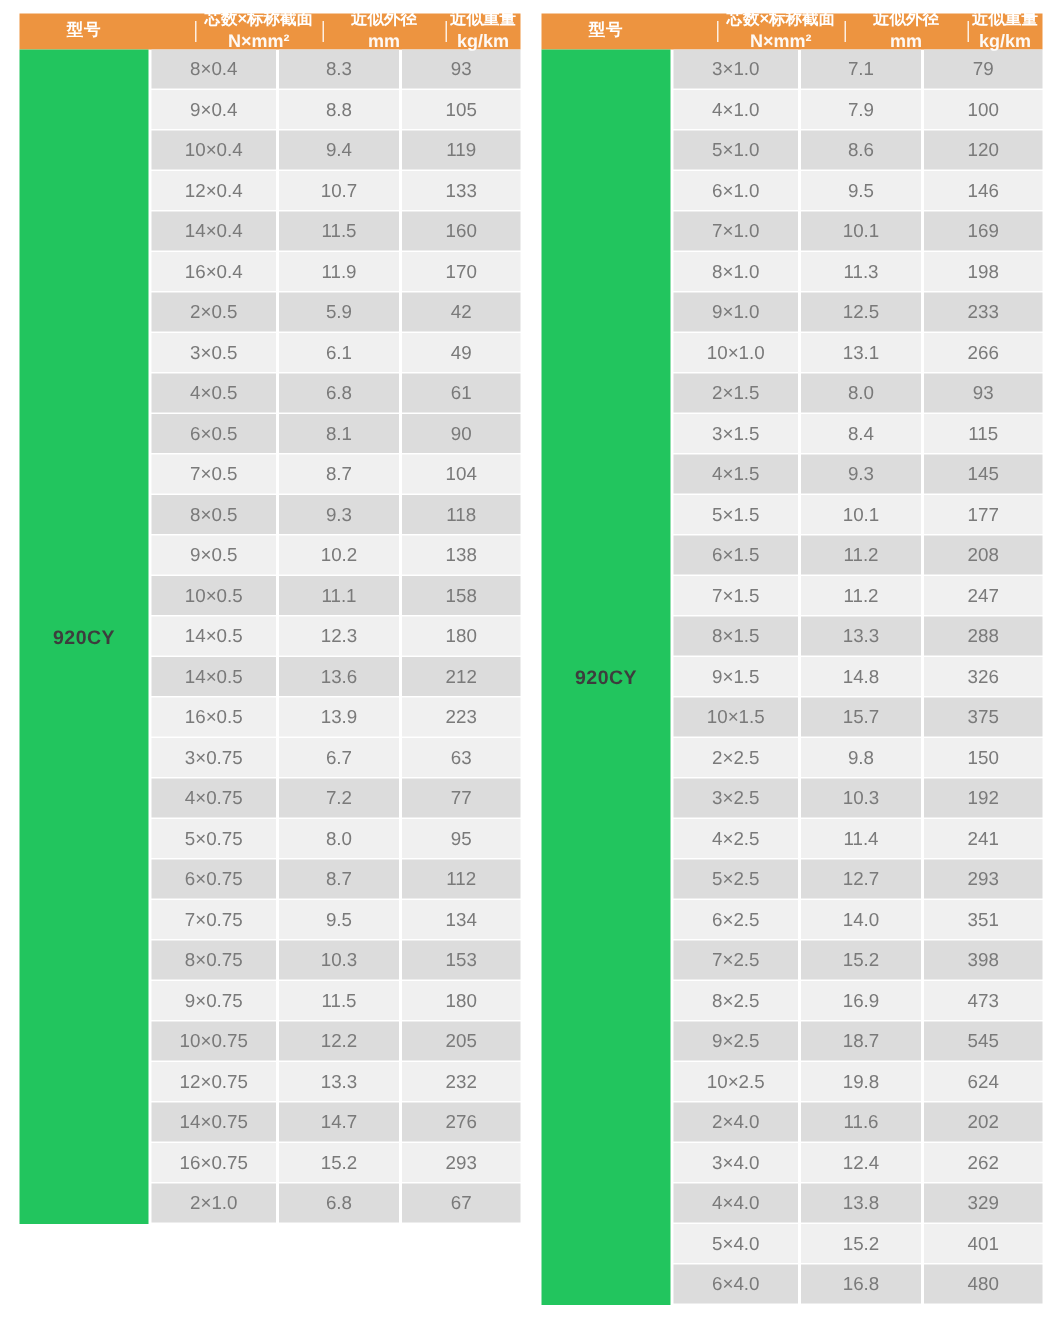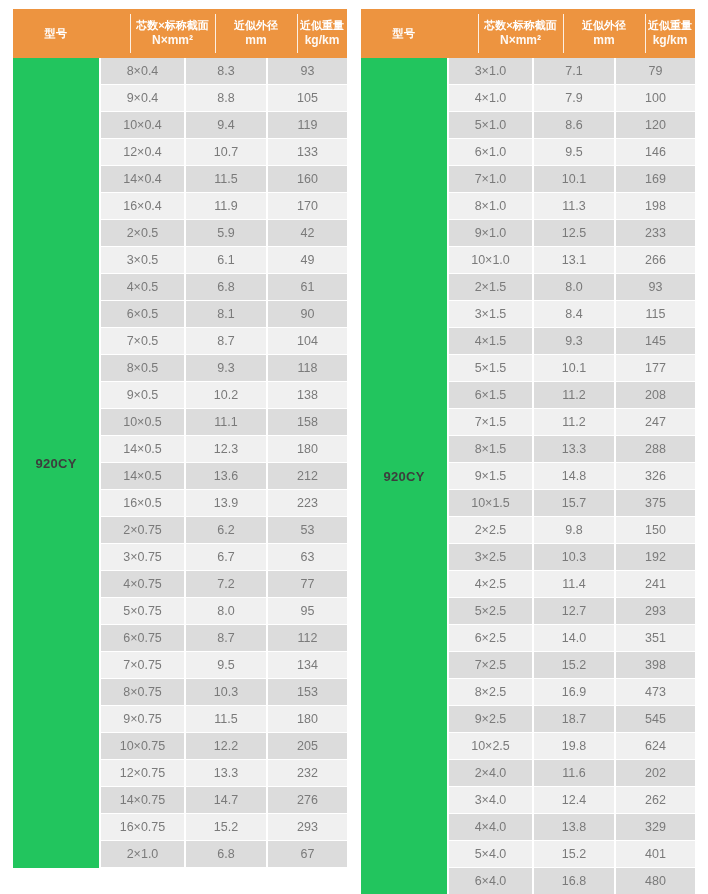--- a/index.html
+++ b/index.html
@@ -35,21 +35,21 @@
     flex: 0 0 334px;
     display: flex;
     flex-direction: column;
   }
 
   
   .thead {
     display: flex;
     flex-direction: row;
     background: #ed9440;
-    height: 49px;
+    height: 24px;
   }
   .th {
     color: #ffffff;
     display: flex;
     flex-direction: column;
     align-items: center;
     justify-content: center;
     text-align: center;
     line-height: 1.25;
     position: relative;
@@ -224,25 +224,20 @@
             <div class="row even">
               <div class="cell c-spec">14×0.5</div>
               <div class="cell c-od">13.6</div>
               <div class="cell c-wt">212</div>
             </div>
             <div class="row odd">
               <div class="cell c-spec">16×0.5</div>
               <div class="cell c-od">13.9</div>
               <div class="cell c-wt">223</div>
             </div>
-            <div class="row even">
-              <div class="cell c-spec">2×0.75</div>
-              <div class="cell c-od">6.2</div>
-              <div class="cell c-wt">53</div>
-            </div>
             <div class="row odd">
               <div class="cell c-spec">3×0.75</div>
               <div class="cell c-od">6.7</div>
               <div class="cell c-wt">63</div>
             </div>
             <div class="row even">
               <div class="cell c-spec">4×0.75</div>
               <div class="cell c-od">7.2</div>
               <div class="cell c-wt">77</div>
             </div>

